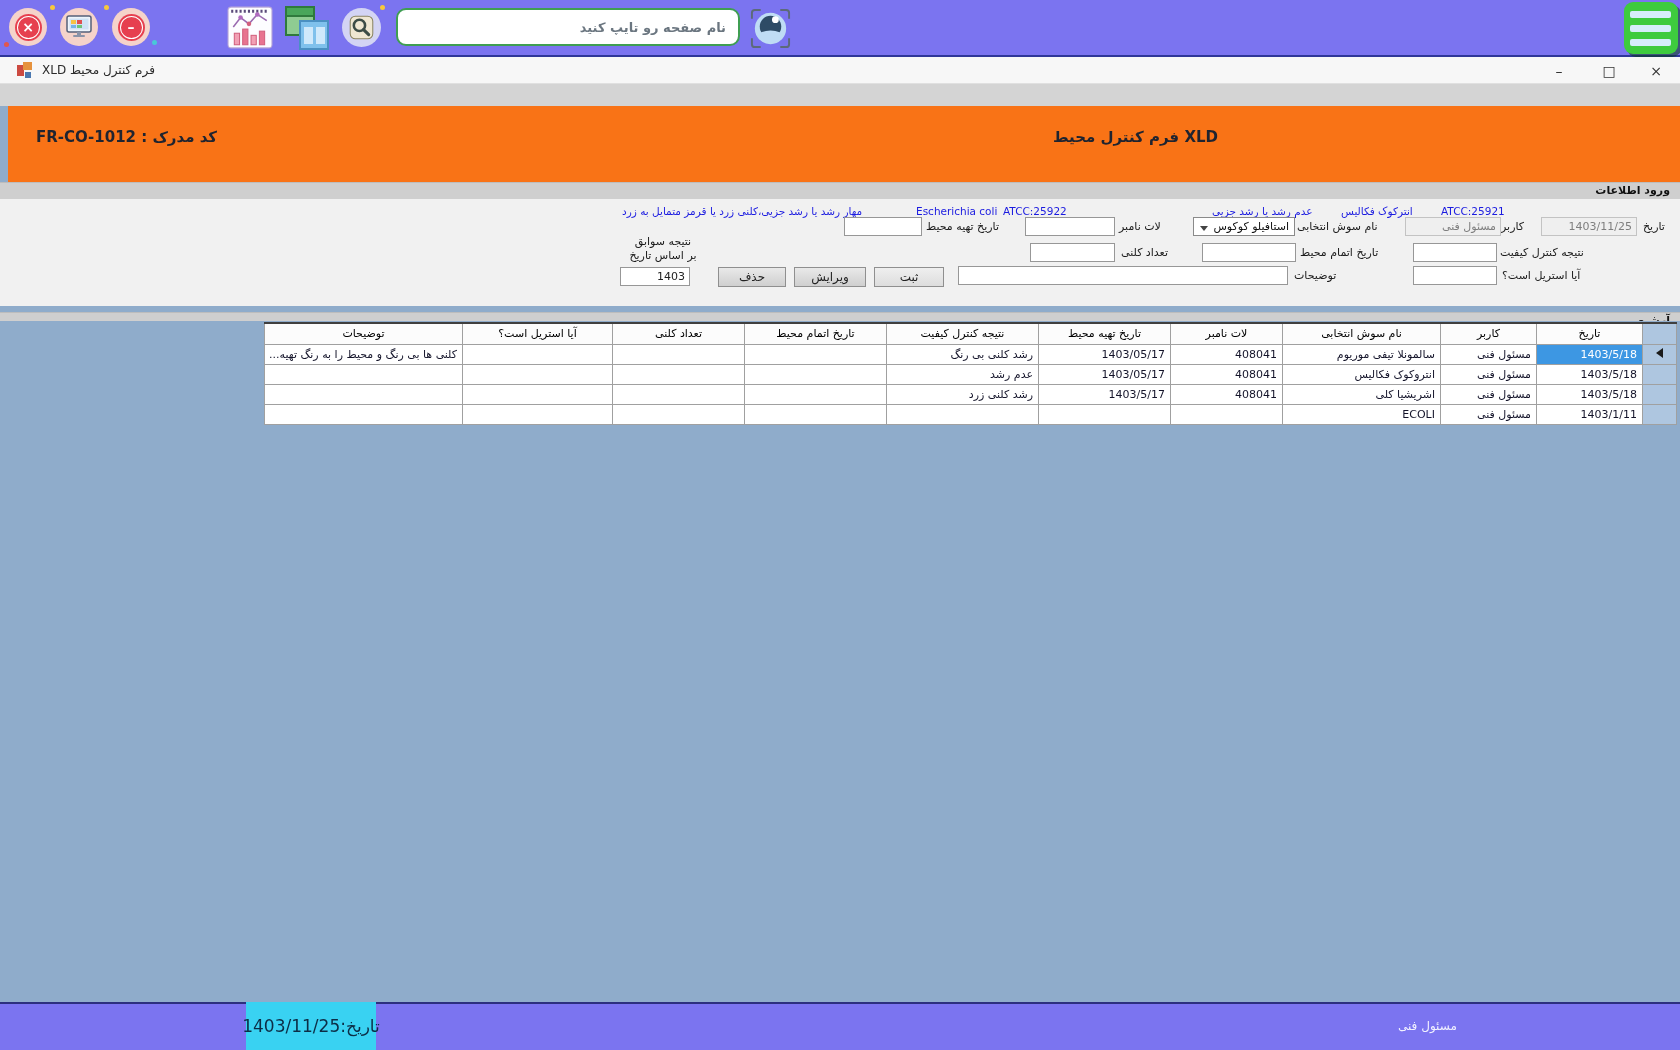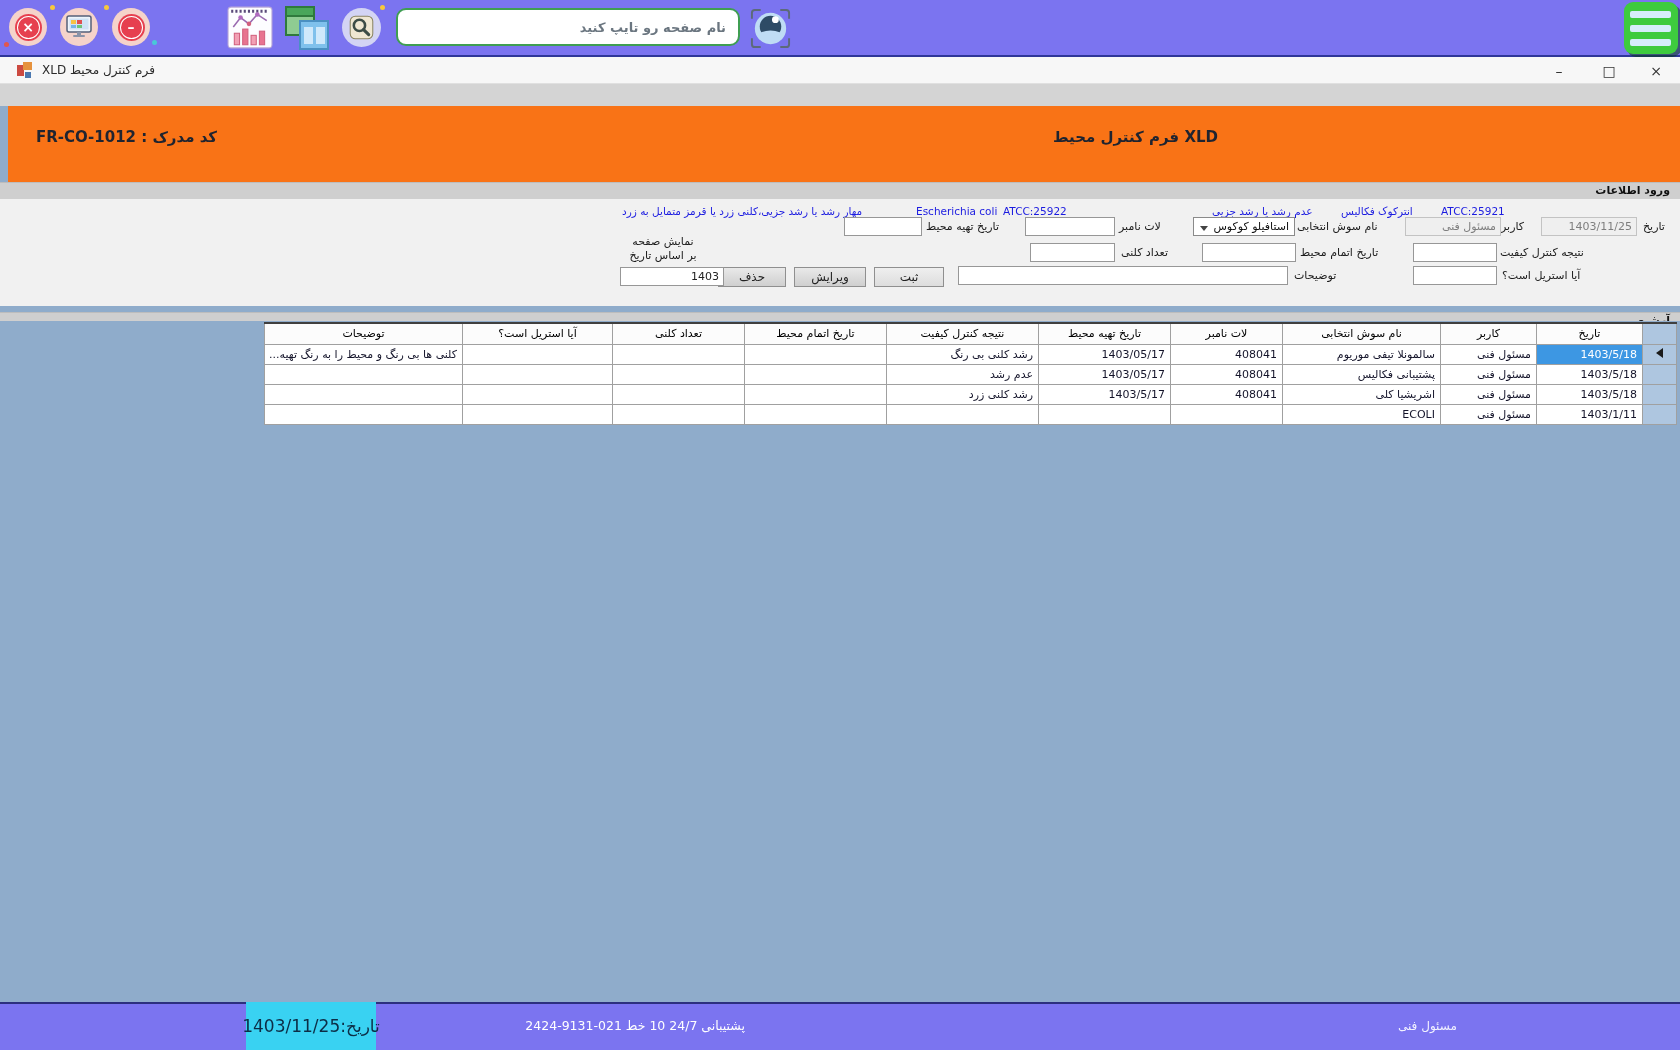--- a/index.html
+++ b/index.html
@@ -232,24 +232,24 @@
   <span class="lbl" style="left:1502px;top:67px">آیا استریل است؟</span>
   <input class="fin" style="left: 1413px; top: 67px; width: 84px;" value="">
   <span class="lbl" style="left:1294px;top:67px">توضیحات</span>
   <input class="fin" style="left: 958px; top: 67px; width: 330px;" value="">
 
   <div class="btn light" style="left:874px;top:68px;width:70px">ثبت</div>
   <div class="btn" style="left:794px;top:68px;width:72px">ویرایش</div>
   <div class="btn" style="left:718px;top:68px;width:68px">حذف</div>
 
   <div class="hist-lbl" style="left:608px;top:36px;width:110px">
-    <span>نمایش صفحه</span><br>
+    <span>نتیجه سوابق</span><br>
     <span>بر اساس تاریخ</span>
   </div>
-  <input class="fin" style="left: 620px; top: 68px; width: 104px; text-align: right; direction: ltr;" value="1403">
+  <input class="fin" style="left: 620px; top: 68px; width: 70px; text-align: right; direction: ltr;" value="1403">
 </div>
 
 <div class="strip abs" style="top:312px;height:30px">آرشیو</div>
 
 <div id="panel" class="abs">
   <table class="grid">
     <colgroup>
       <col style="width:34px">
         <col style="width:106px">
         <col style="width:96px">
@@ -288,21 +288,21 @@
         <td>رشد کلنی بی رنگ</td>
         <td></td>
         <td></td>
         <td></td>
         <td>کلنی ها بی رنگ و محیط را به رنگ تهیه...</td>
       </tr>
       <tr>
         <td class="selcol"></td>
         <td>1403/5/18</td>
         <td>مسئول فنی</td>
-        <td>پشتیبانی فکالیس</td>
+        <td>انتروکوک فکالیس</td>
         <td>408041</td>
         <td>1403/05/17</td>
         <td>عدم رشد</td>
         <td></td>
         <td></td>
         <td></td>
         <td></td>
       </tr>
       <tr>
         <td class="selcol"></td>
@@ -329,15 +329,14 @@
         <td></td>
         <td></td>
         <td></td>
       </tr>
     </tbody>
   </table>
 </div>
 
 <div id="statusbar" class="abs">
   <div id="sb-date" class="sb-seg">تاریخ:1403/11/25</div>
-  <div id="sb-support">پشتیبانی 24/7    10 خط    021-9131-2424</div>
   <div id="sb-user">مسئول فنی</div>
 </div>
 
 </body></html>

